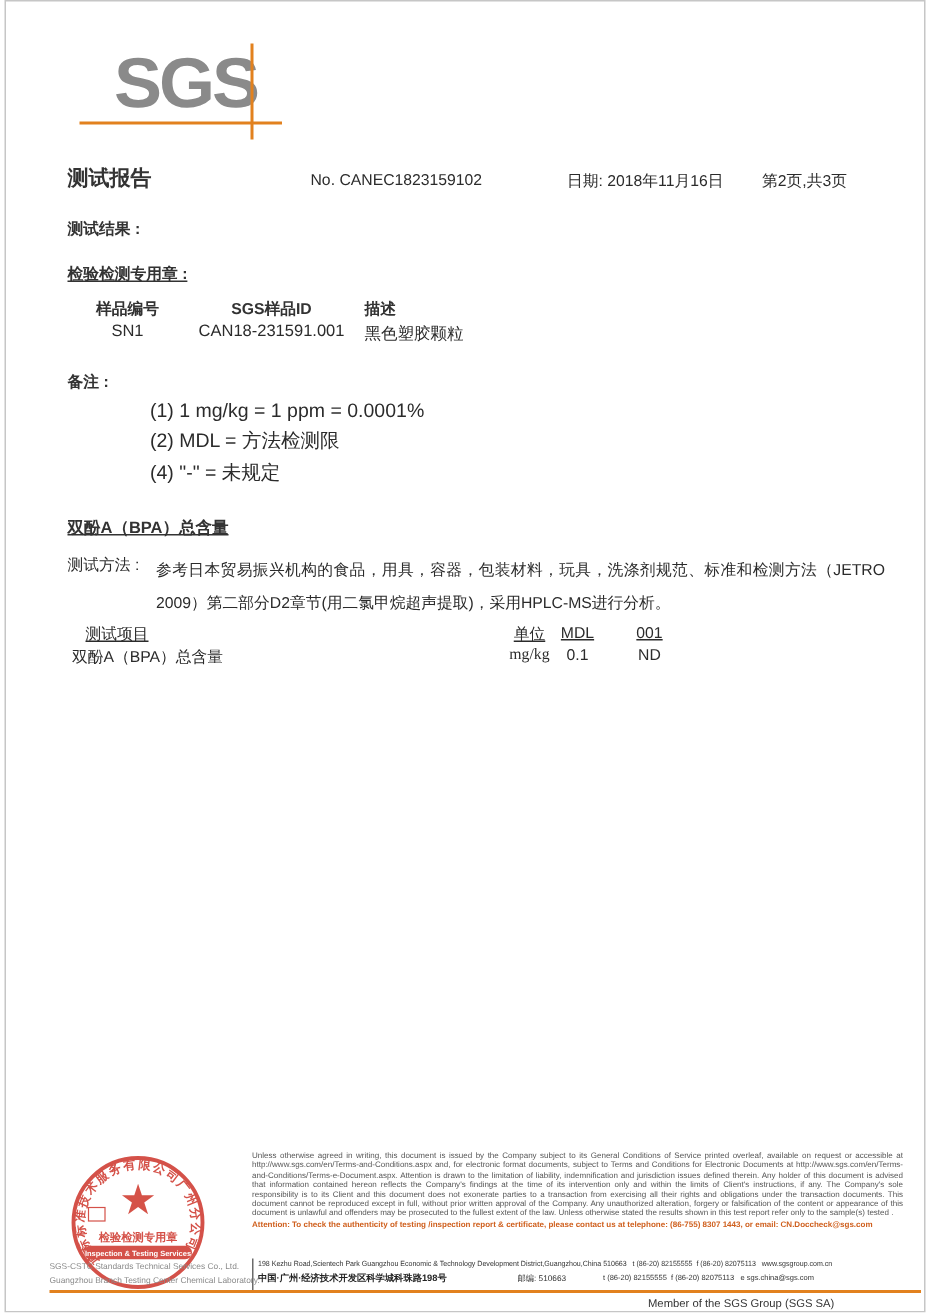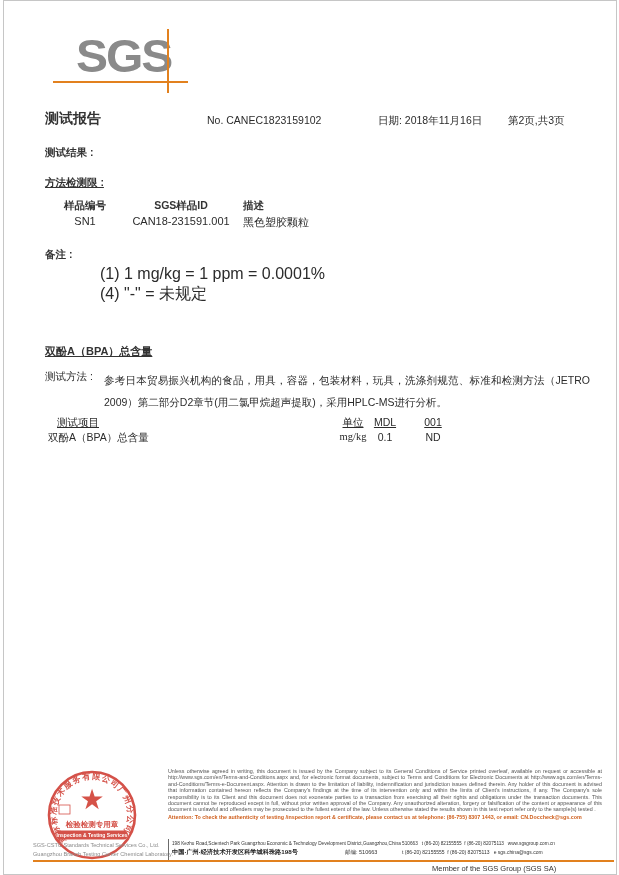--- a/index.html
+++ b/index.html
@@ -27,21 +27,21 @@
   .results-label{left:45px;top:146px;}
   .sample-heading{left:45px;top:176px;text-decoration:underline;}
 
   .st-col1{left:45px;width:80px;text-align:center;}
   .st-col2{left:128px;width:106px;text-align:center;}
   .st-col3{left:243px;}
   .st-head{top:199px;font-size:10.5px;font-weight:bold;color:#333;}
   .st-row{top:215px;font-size:11px;}
 
   .remarks-label{left:45px;top:248px;}
-  .remarks{left:100px;top:264px;font-size:16px;line-height:20.3px;}
+  .remarks{left:100px;top:264px;font-size:13px;line-height:20.3px;}
 
   .bpa-heading{left:45px;top:344px;font-size:11px;font-weight:bold;text-decoration:underline;color:#333;}
   .method-label{left:45px;top:370px;font-size:10.5px;}
   .method-text{left:104px;top:370px;width:486px;font-size:10.5px;line-height:21.5px;text-align:justify;}
 
   .rt-head{top:416px;font-size:10.5px;text-decoration:underline;}
   .rt-row{top:431px;font-size:10.5px;}
   .rt-item-h{left:57px;}
   .rt-item{left:48px;}
   .rt-unit{left:332px;width:42px;text-align:center;font-family:Liberation Serif, serif;}
@@ -73,31 +73,32 @@
 <div class="abs logo-hline"></div>
 <div class="abs logo-vline"></div>
 
 <div class="abs report-title">测试报告</div>
 <div class="abs report-no">No. CANEC1823159102</div>
 <div class="abs report-date">日期: 2018年11月16日</div>
 <div class="abs report-pages">第2页,共3页</div>
 
 <div class="abs label-bold results-label">测试结果 :</div>
 
-<div class="abs label-bold sample-heading">方法检测限 :</div>
+<div class="abs label-bold sample-heading">检验检测专用章 :</div>
 <div class="abs st-head st-col1">样品编号</div>
 <div class="abs st-head st-col2">SGS样品ID</div>
 <div class="abs st-head st-col3">描述</div>
 <div class="abs st-row st-col1">SN1</div>
 <div class="abs st-row st-col2">CAN18-231591.001</div>
 <div class="abs st-row st-col3">黑色塑胶颗粒</div>
 
 <div class="abs label-bold remarks-label">备注 :</div>
 <div class="abs remarks">
   <div>(1) 1 mg/kg = 1 ppm = 0.0001%</div>
+  <div>(2) MDL = 方法检测限</div>
   <div>(4) "-" = 未规定</div>
 </div>
 
 <div class="abs bpa-heading">双酚A（BPA）总含量</div>
 <div class="abs method-label">测试方法 :</div>
 <div class="abs method-text">参考日本贸易振兴机构的食品，用具，容器，包装材料，玩具，洗涤剂规范、标准和检测方法（JETRO 2009）第二部分D2章节(用二氯甲烷超声提取)，采用HPLC-MS进行分析。</div>
 
 <div class="abs rt-head rt-item-h">测试项目</div>
 <div class="abs rt-head rt-unit">单位</div>
 <div class="abs rt-head rt-mdl">MDL</div>

